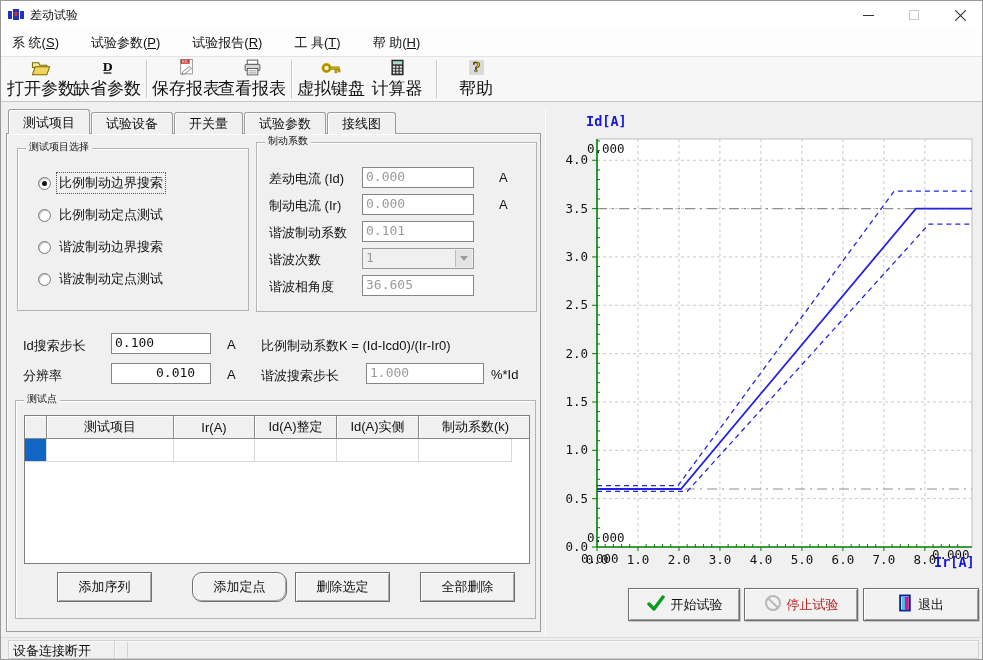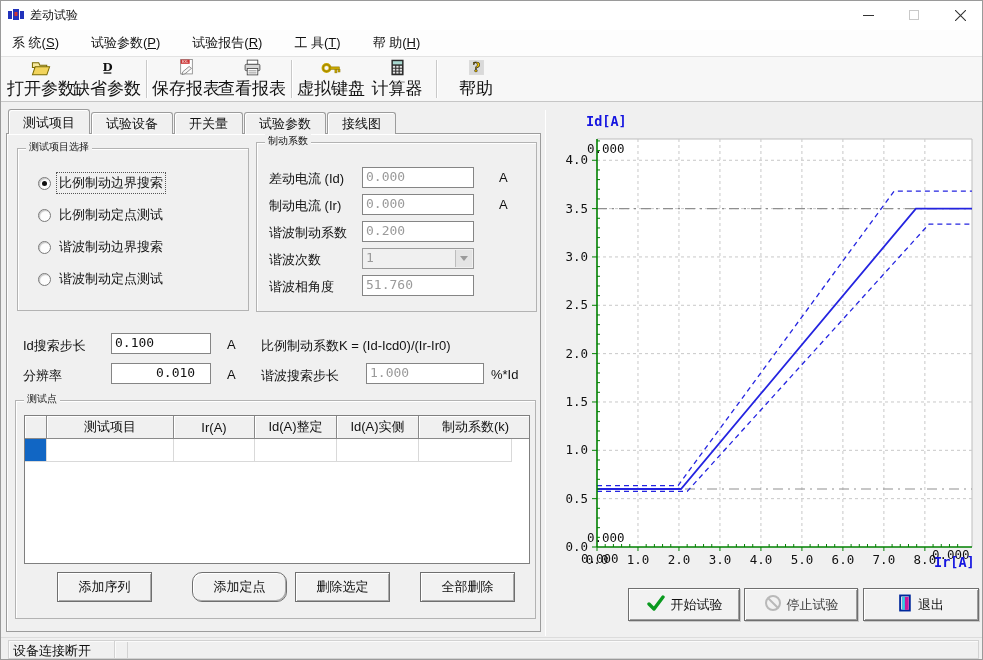--- a/index.html
+++ b/index.html
@@ -61,21 +61,21 @@
   .tselect .arrowbox { position:absolute; right:1px; top:1px; bottom:1px; width:17px; background:#e4e4e4;
              border-left:1px solid #bdbdbd; display:flex; align-items:center; justify-content:center; }
   .tselect .arrow { width:0; height:0; border-left:4px solid transparent; border-right:4px solid transparent; border-top:5px solid #9a9a9a; }
   .unit { position:absolute; white-space:nowrap; }
 
   
   .btn3d { position:absolute; background:#f2f2f2; border:1px solid #6f6f6f;
            box-shadow:inset 1px 1px 0 #ffffff, inset -1px -1px 0 #a9a9a9;
            font-size:13px; display:flex; align-items:center; justify-content:center; white-space:nowrap; }
   .btn3d .blabel { margin-left:5px; }
-  .btn3d.disabled { color:#404040; }
+  .btn3d.disabled { color:#b91c1c; }
 
   
   #tp-table { position:absolute; left:8px; top:14px; width:506px; height:149px; background:#ffffff; border:1px solid #7f7f7f; overflow:hidden; }
   .trow { display:flex; }
   .hcell { height:23px; background:#f0f0f0; border-right:1px solid #8a8a8a; border-bottom:1px solid #8a8a8a;
            box-shadow:inset 1px 1px 0 #ffffff; display:flex; align-items:center; justify-content:center; font-size:13px; flex:none; }
   .dcell { height:23px; background:#ffffff; border-right:1px solid #d9d9d9; border-bottom:1px solid #d9d9d9; flex:none; }
   .dcell.sel { background:#1166c4; }
 
   
@@ -252,27 +252,27 @@
   <div class="group" id="group2" style="left:249px; top:8px; width:281px; height:170px;">
     <span class="gtitle">制动系数</span>
     <div id="field-list">
         <span class="field-label" style="left: 12px; top: 27px;">差动电流 (Id)</span>
         <div class="tinput dis" style="left: 105px; top: 24px; width: 112px;">0.000</div>
         <span class="unit" style="left: 242px; top: 27px;">A</span>
         <span class="field-label" style="left: 12px; top: 54px;">制动电流 (Ir)</span>
         <div class="tinput dis" style="left: 105px; top: 51px; width: 112px;">0.000</div>
         <span class="unit" style="left: 242px; top: 54px;">A</span>
         <span class="field-label" style="left: 12px; top: 81px;">谐波制动系数</span>
-        <div class="tinput dis" style="left: 105px; top: 78px; width: 112px;">0.200</div>
+        <div class="tinput dis" style="left: 105px; top: 78px; width: 112px;">0.101</div>
         <span class="field-label" style="left: 12px; top: 108px;">谐波次数</span>
         <div class="tselect" style="left: 105px; top: 105px; width: 112px;">1<span class="arrowbox">
             <span class="arrow"></span>
           </span></div>
         <span class="field-label" style="left: 12px; top: 135px;">谐波相角度</span>
-        <div class="tinput dis" style="left: 105px; top: 132px; width: 112px;">51.760</div>
+        <div class="tinput dis" style="left: 105px; top: 132px; width: 112px;">36.605</div>
       </div>
   </div>
 
   <span class="field-label" style="left:16px; top:203px;">Id搜索步长</span>
   <div class="tinput" style="left:104px; top:199px; width:100px;">0.100</div>
   <span class="unit" style="left:220px; top:203px;">A</span>
 
   <span class="field-label" style="left:254px; top:203px;">比例制动系数K = (Id-Icd0)/(Ir-Ir0)</span>
 
   <span class="field-label" style="left:16px; top:233px;">分辨率</span>

